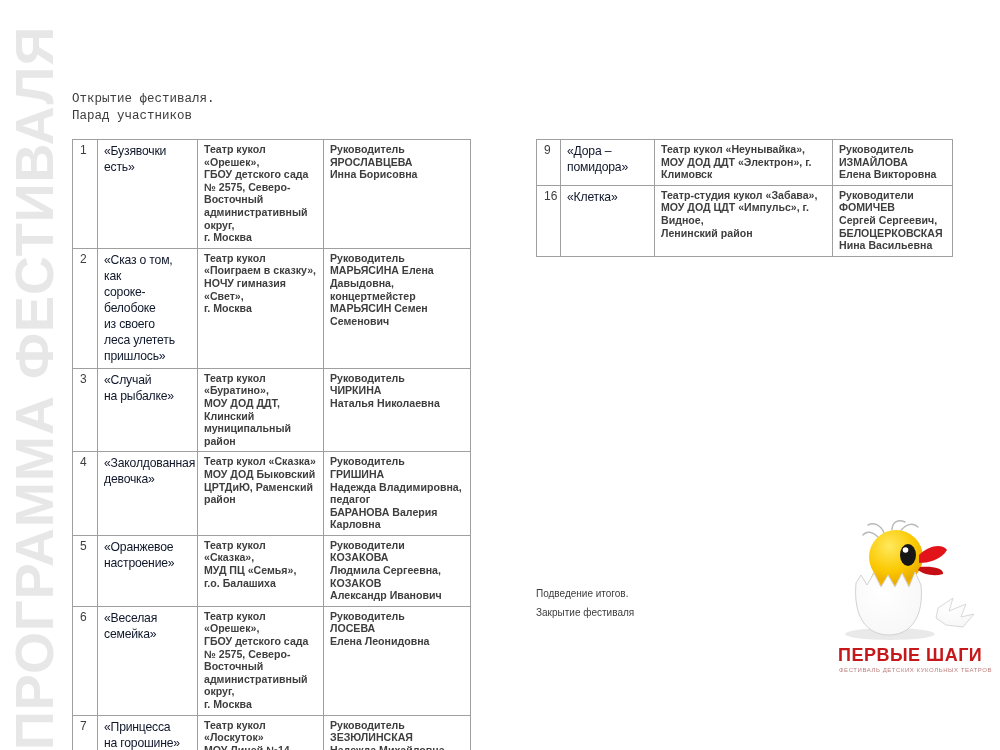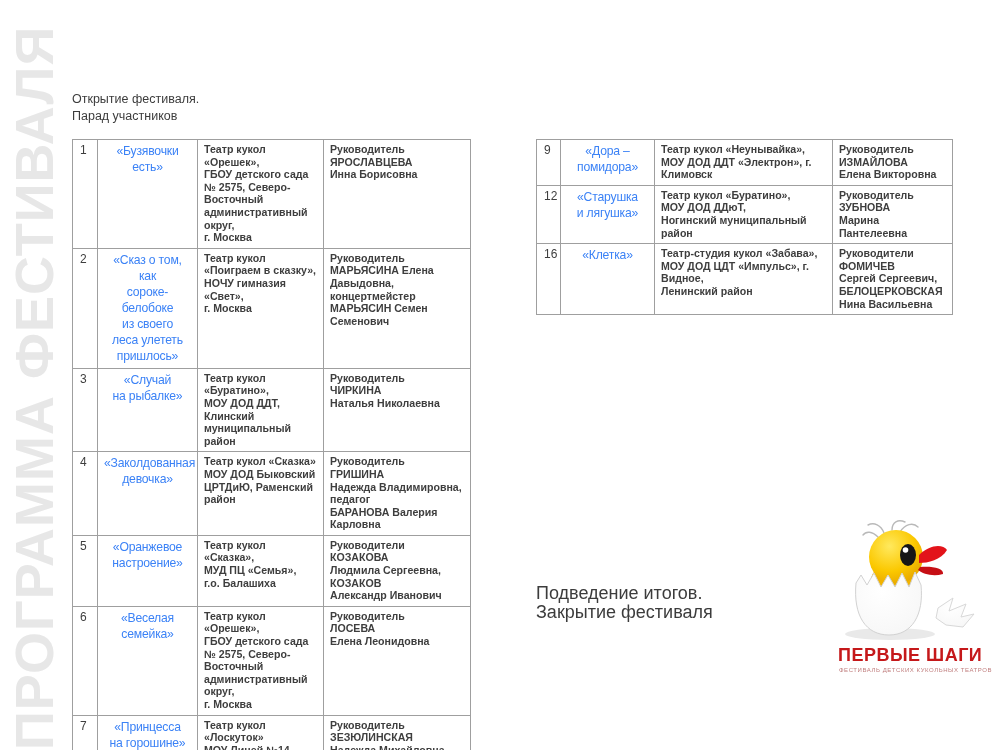--- a/index.html
+++ b/index.html
@@ -7,34 +7,34 @@
   body {
     position:relative; width:1000px; height:750px; background:#ffffff;
     font-family:"Liberation Sans", sans-serif; color:#3e3e3e; overflow:hidden;
   }
   .watermark {
     position:absolute; left:2px; top:0; height:750px;
     writing-mode:vertical-rl; transform:rotate(180deg);
     font-size:54px; font-weight:700; letter-spacing:1px; line-height:64px;
     color:#e7e7e7; white-space:nowrap; user-select:none;
   }
-  .content-header { position:absolute; left:72px; top:91px; font-size:12.5px; line-height:17px; color:#3c3c3c; }
-  .footer-note   { position:absolute; left:536px; top:584px; font-size:18px; line-height:19px; color:#3c3c3c; }
+  .content-header { position:absolute; left:72px; top:91px; font-size:12.5px; line-height:17px; color:#3c3c3c;font-family:Liberation Mono, monospace; }
+  .footer-note   { position:absolute; left:536px; top:584px; font-size:10px; line-height:19px; color:#3c3c3c; }
 
   table.program-table {
     position:absolute; border-collapse:collapse; table-layout:fixed; background:#fff;
   }
   table.left-table  { left:72px;  top:139px; width:398px; }
   table.right-table { left:536px; top:139px; width:416px; }
   .program-table td {
     border:1px solid #9f9f9f; vertical-align:top; white-space:pre-line;
     padding:3px 6px 4px 6px; color:#3e3e3e;
   }
   td.c-num   { font-size:12px;   line-height:15px; padding-left:7px; }
-  td.c-title { font-size:12.2px; line-height:16px; letter-spacing:-0.2px; color:#3b82f6;text-align:center; }
+  td.c-title { font-size:12.2px; line-height:16px; letter-spacing:-0.2px; color:#0f172a; }
   td.c-theater, td.c-director { font-size:10.6px; line-height:12.6px;font-weight:bold; }
 
   .logo { position:absolute; left:826px; top:520px; width:176px; }
   .logo svg { display:block; }
   .logo-title {
     margin:3px 0 1px 12px; font-size:18px; font-weight:700; letter-spacing:0.5px;
     color:#c5181a; white-space:nowrap;
   }
   .logo-subtitle {
     margin-left:13px; font-size:6px; letter-spacing:0.55px; color:#c07e7e; white-space:nowrap;
@@ -160,31 +160,20 @@
   <tbody>
       <tr>
         <td class="c-num">9</td>
         <td class="c-title">«Дора –
 помидора»</td>
         <td class="c-theater">Театр кукол «Неунывайка»,
 МОУ ДОД ДДТ «Электрон», г. Климовск</td>
         <td class="c-director">Руководитель
 ИЗМАЙЛОВА
 Елена Викторовна</td>
-      </tr>
-      <tr>
-        <td class="c-num">12</td>
-        <td class="c-title">«Старушка
-и лягушка»</td>
-        <td class="c-theater">Театр кукол «Буратино»,
-МОУ ДОД ДДюТ,
-Ногинский муниципальный район</td>
-        <td class="c-director">Руководитель
-ЗУБНОВА
-Марина Пантелеевна</td>
       </tr>
       <tr>
         <td class="c-num">16</td>
         <td class="c-title">«Клетка»</td>
         <td class="c-theater">Театр-студия кукол «Забава»,
 МОУ ДОД ЦДТ «Импульс», г. Видное,
 Ленинский район</td>
         <td class="c-director">Руководители
 ФОМИЧЕВ
 Сергей Сергеевич,

